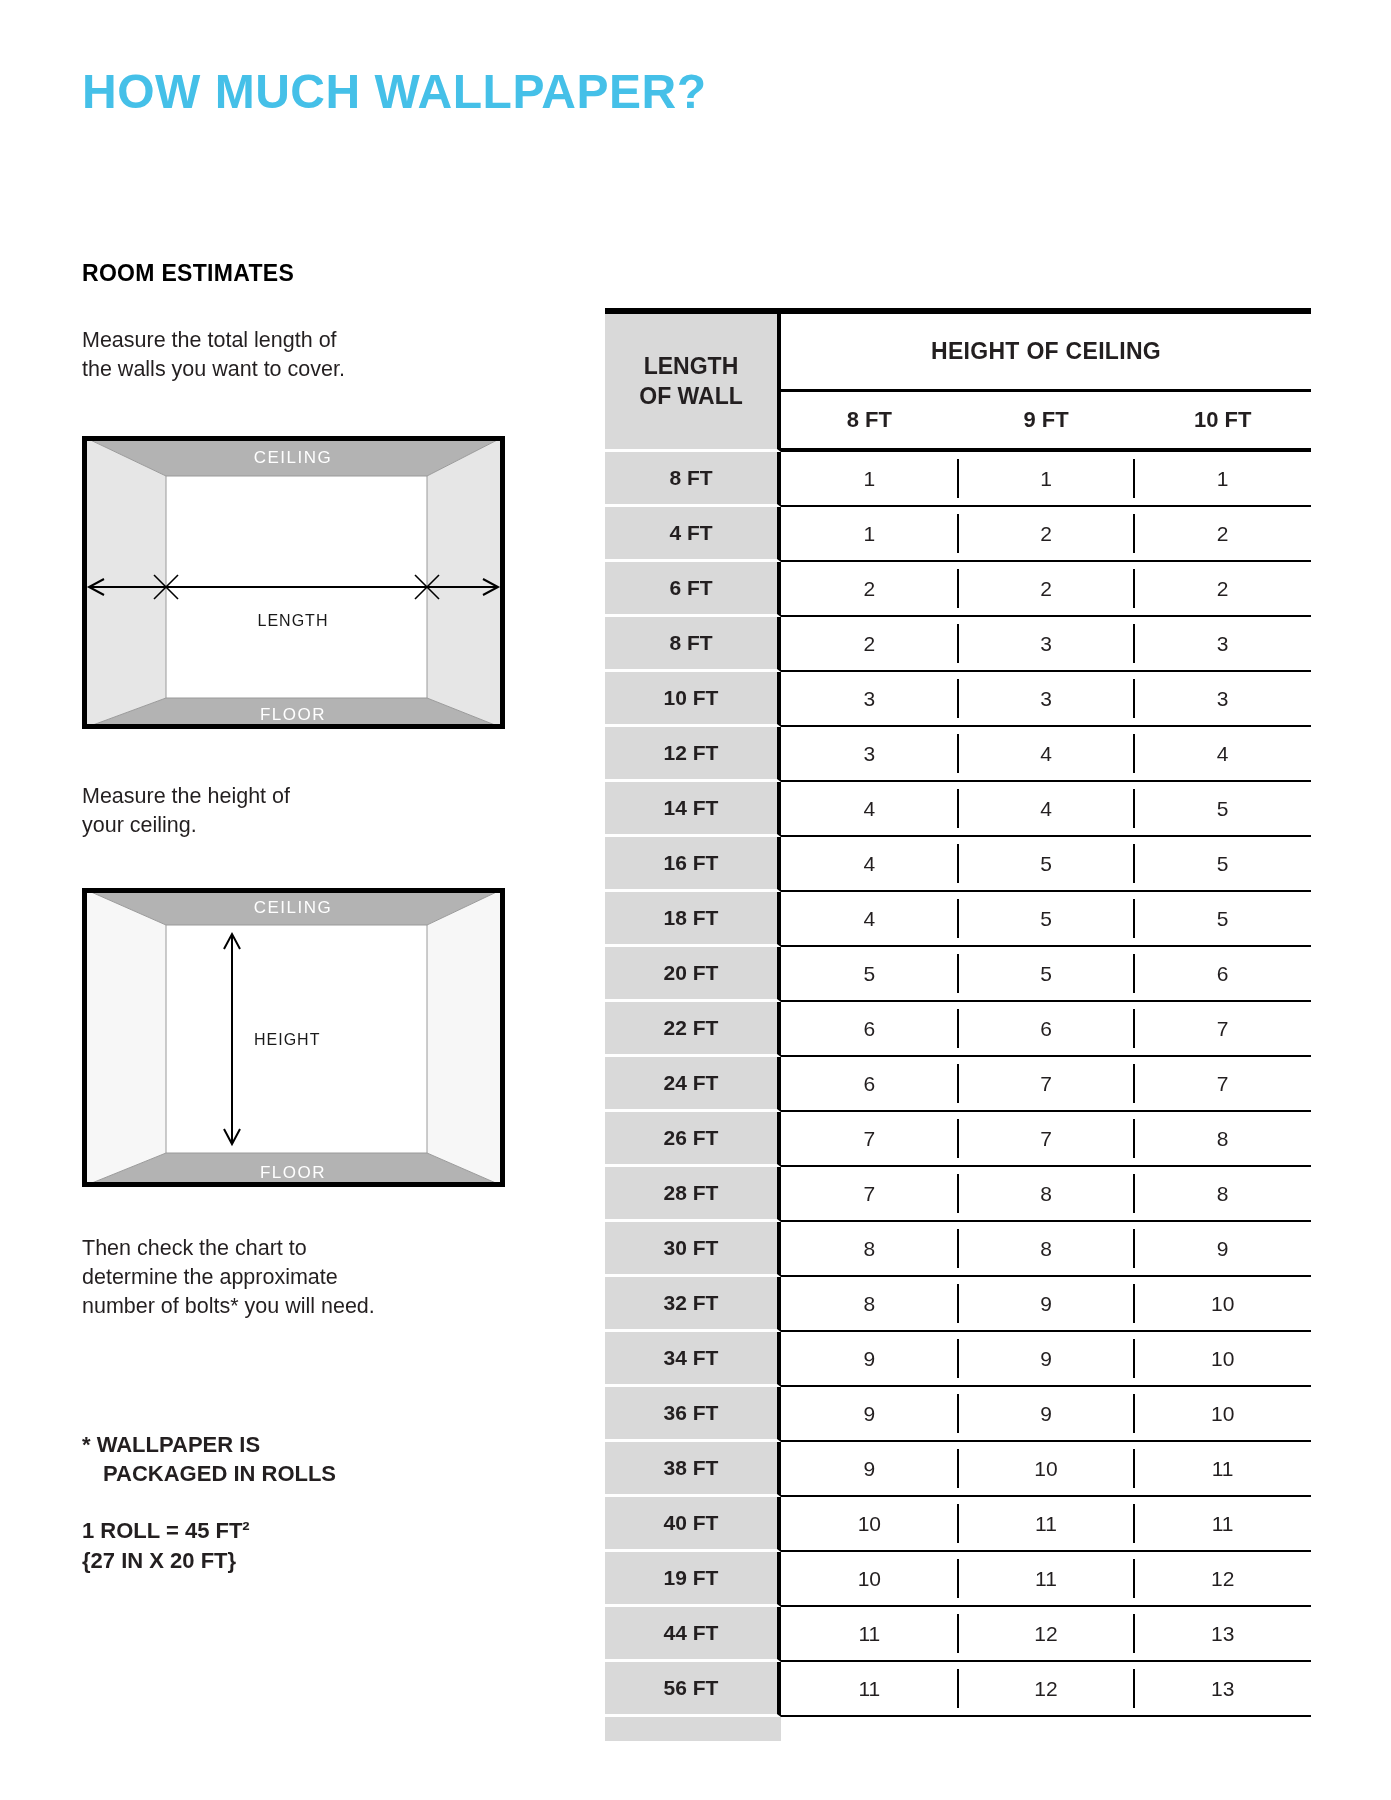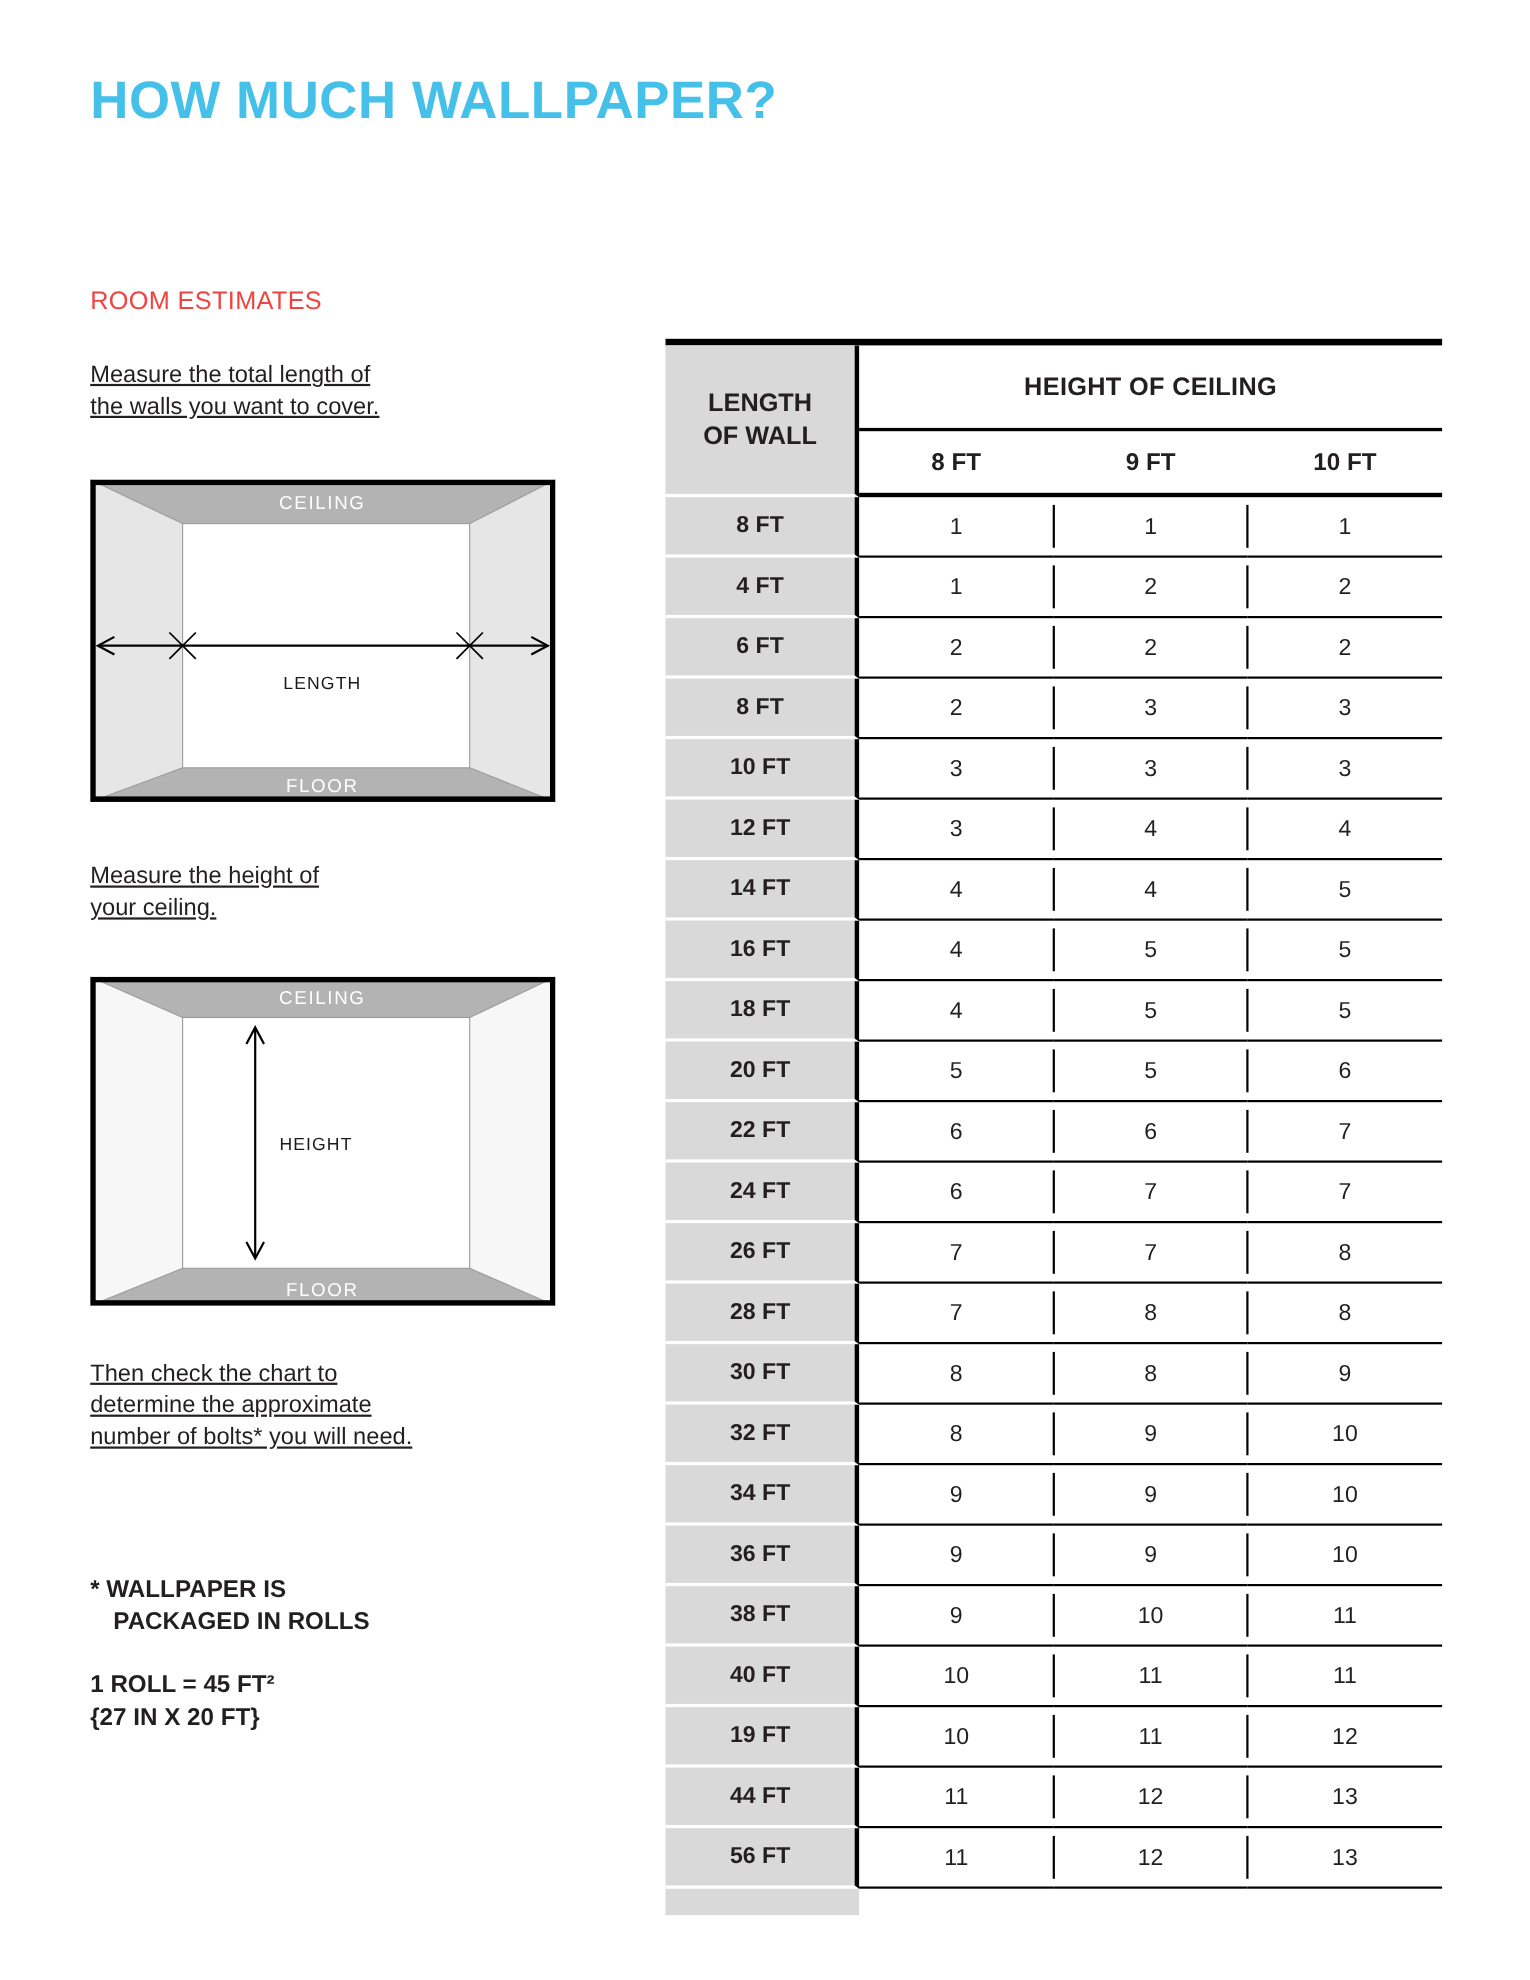--- a/index.html
+++ b/index.html
@@ -2,25 +2,25 @@
 <html><head>
 <meta charset="utf-8">
 <style>
   * { margin:0; padding:0; box-sizing:border-box; }
   html, body { background:#ffffff; font-family:"Liberation Sans", sans-serif; color:#231f20; }
   .page { position:relative; width:1391px; height:1800px; background:#fff; overflow:hidden; }
   .abs { position:absolute; }
 
   .title { left:82px; top:64px; font-size:48px; font-weight:bold; color:#45c0e8; letter-spacing:0.5px; }
 
-  .section-heading { font-size:23px; font-weight:normal; color:#ef4444; letter-spacing:0.3px; }
+  .section-heading { font-size:23px; font-weight:bold; color:#000000; letter-spacing:0.3px; }
   .room-heading { left:82px; top:260px; }
   .rolls-heading { left:605px; top:260px; width:706px; text-align:center; }
 
-  .para { font-size:21.5px; line-height:1.34; white-space:pre-line; color:#231f20;text-decoration:underline; }
+  .para { font-size:21.5px; line-height:1.34; white-space:pre-line; color:#231f20; }
   .para-length { left:82px; top:326px; }
   .para-height { left:82px; top:782px; }
   .para-chart  { left:82px; top:1234px; }
 
   .footnote { left:82px; top:1430px; font-size:22px; font-weight:bold; line-height:1.32; }
   .footnote .indent { padding-left:21px; }
   .rollinfo { left:82px; top:1516px; font-size:22px; font-weight:bold; line-height:1.38; }
 
   .diagram { display:block; }
   .diagram-length { left:82px; top:436px; }

